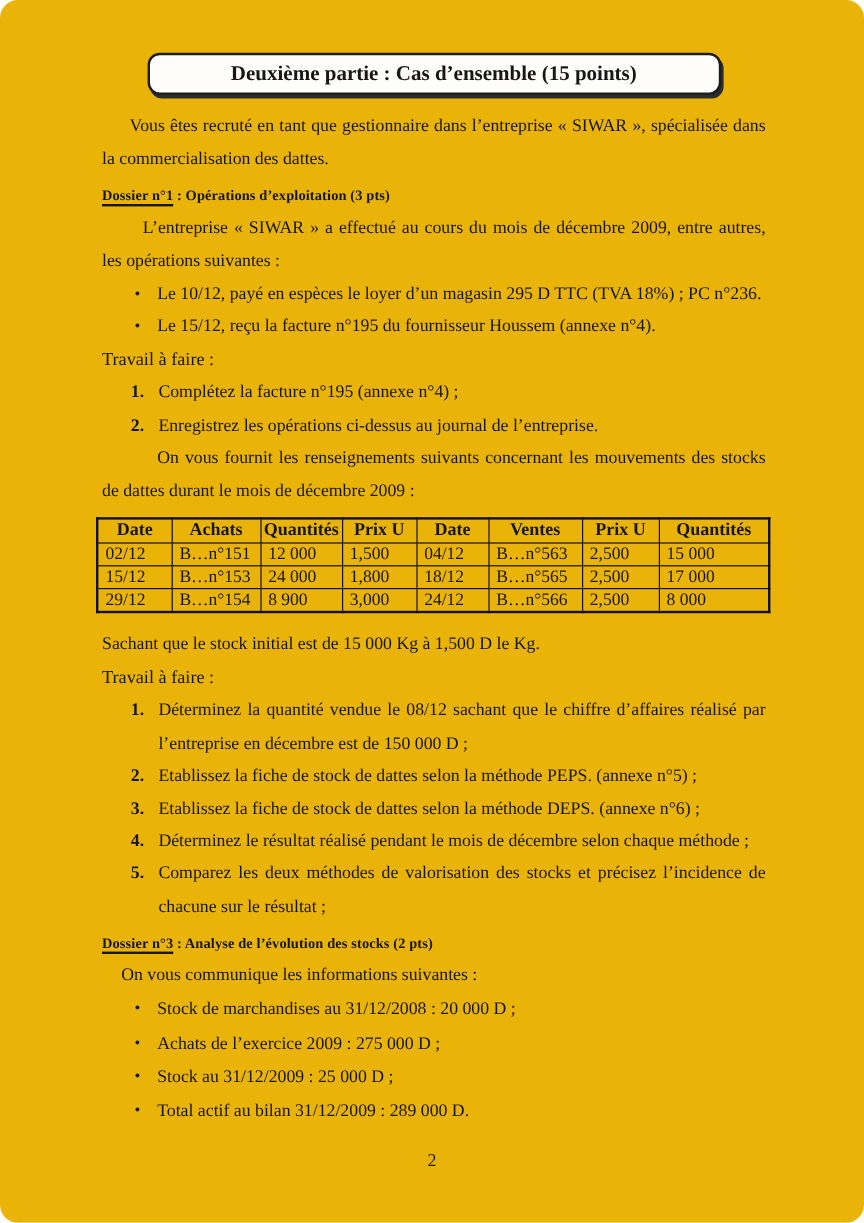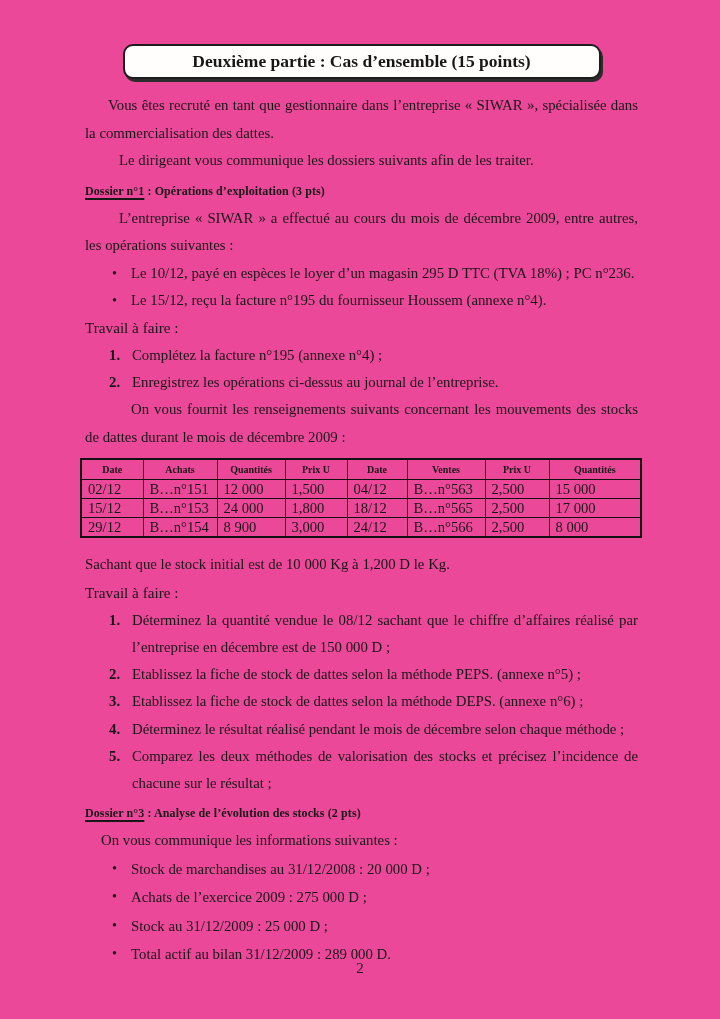--- a/index.html
+++ b/index.html
@@ -2,25 +2,26 @@
 <html><head>
 <meta charset="utf-8">
 <style>
   * { box-sizing: border-box; }
   html, body { margin: 0; padding: 0; background: #ffffff; }
   .page {
     position: relative;
     width: 720px;
     height: 1019px;
     margin: 0 auto;
-    background: #ec4899;
+    background: #eab308;
     color: #171717;
     font-family: "Liberation Serif", "DejaVu Serif", serif;
     padding: 44px 82px 0 85px;
     overflow: hidden;
+    border-radius: 15px;
   }
   
   .titlebox {
     width: 478px;
     margin: 0 auto;
     border: 2px solid #1d1d1d;
     border-radius: 10px;
     box-shadow: 2px 3px 0 #2c2c2c;
     background: #fffefd;
     text-align: center;
@@ -80,21 +81,21 @@
   
   table.stock {
     table-layout: fixed;
     border-collapse: collapse;
     width: 560px;
     margin: 7px 0 0 -5px;
     border: 2px solid #111;
   }
   table.stock th {
     border: 1px solid #111;
-    font-size: 10px;
+    font-size: 15px;
     font-weight: bold;
     text-align: center;
     line-height: 17px;
     padding: 1px 2px;
   }
   table.stock td {
     border: 1px solid #111;
     font-size: 14.6px;
     line-height: 16px;
     padding: 1px 6px;
@@ -118,21 +119,20 @@
 </head>
 <body>
 
 <div class="page">
 
   <div class="titlebox">
     <span>Deuxième partie : Cas d’ensemble (15 points)</span>
   </div>
 
   <p class="para p-intro1">Vous êtes recruté en tant que gestionnaire dans l’entreprise « SIWAR », spécialisée dans la commercialisation des dattes.</p>
-  <p class="para p-intro2">Le dirigeant vous communique les dossiers suivants afin de les traiter.</p>
 
   <h2 class="dossier"><span class="du">Dossier n°1</span><span> : Opérations d’exploitation (3 pts)</span></h2>
 
   <p class="para ind-34">L’entreprise « SIWAR » a effectué au cours du mois de décembre 2009, entre autres, les opérations suivantes :</p>
 
   <div class="list">
     <div class="lrow">
       <span class="mk bullet">•</span>
       <span class="txt">Le 10/12, payé en espèces le loyer d’un magasin 295 D TTC (TVA 18%) ; PC n°236.</span>
     </div>
@@ -208,21 +208,21 @@
         <td class="ta-r">8 900</td>
         <td class="ta-r">3,000</td>
         <td class="ta-l">24/12</td>
         <td class="ta-l">B…n°566</td>
         <td class="ta-r">2,500</td>
         <td class="ta-r">8 000</td>
       </tr>
     </tbody>
   </table>
 
-  <p class="para note">Sachant que le stock initial est de 10 000 Kg à 1,200 D le Kg.</p>
+  <p class="para note">Sachant que le stock initial est de 15 000 Kg à 1,500 D le Kg.</p>
 
   <div class="travail">Travail à faire :</div>
 
   <div class="list">
     <div class="lrow">
       <span class="mk num">1.</span>
       <span class="txt">Déterminez la quantité vendue le 08/12 sachant que le chiffre d’affaires réalisé par l’entreprise en décembre est de 150 000 D ;</span>
     </div>
     <div class="lrow">
       <span class="mk num">2.</span>

